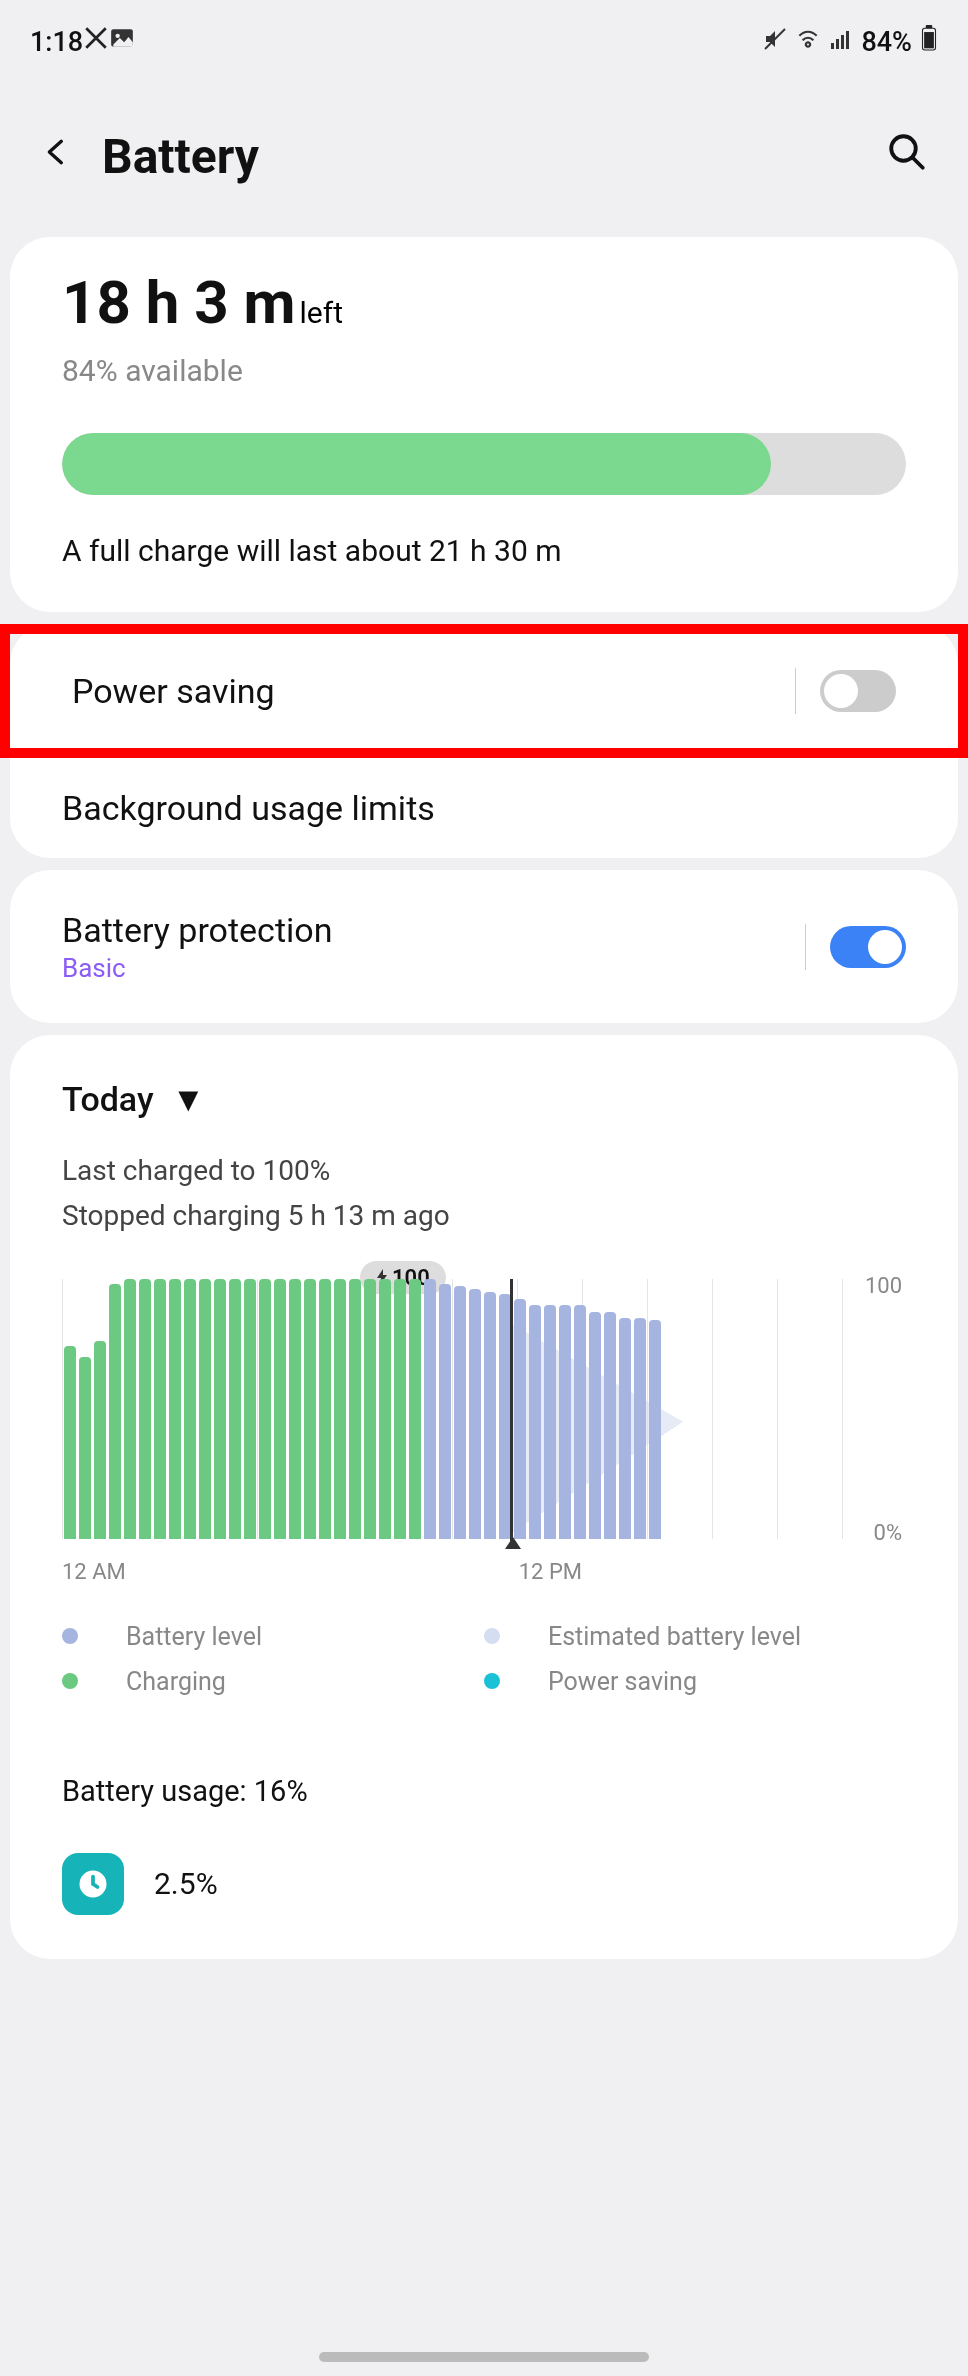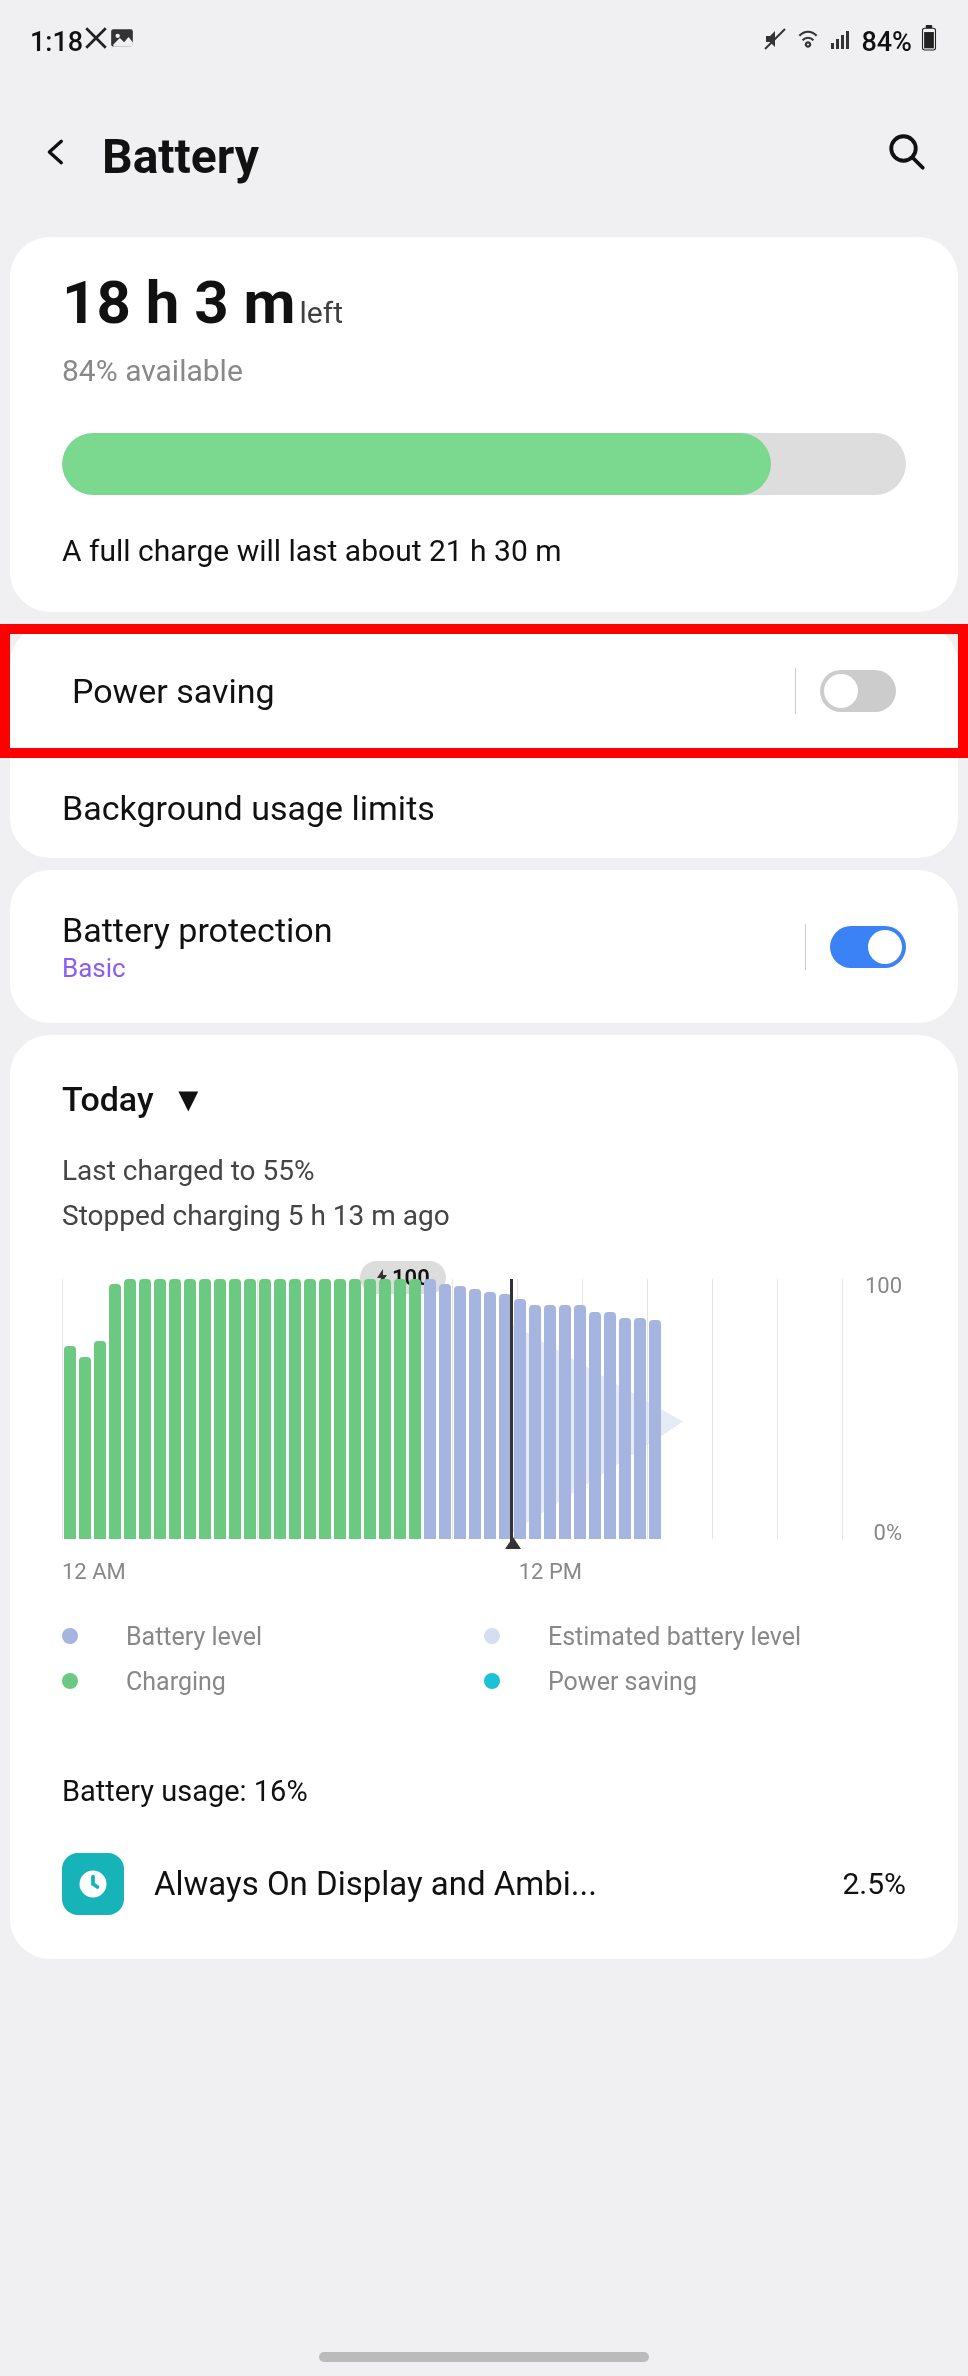--- a/index.html
+++ b/index.html
@@ -8,21 +8,21 @@
   .status-left { display: flex; align-items: center; gap: 0; }
   .status-right { display: flex; align-items: center; gap: 8px; }
   .status-icon { display: inline-block; }
   .header { display: flex; align-items: center; padding: 60px 40px 40px 40px; }
   .back-btn { font-size: 42px; margin-right: 30px; cursor: pointer; }
   .page-title { font-size: 48px; font-weight: 700; flex: 1; }
   .search-btn { font-size: 40px; cursor: pointer; }
   .card { background: #fff; border-radius: 40px; margin: 12px 10px; padding: 44px 52px; }
   .summary-card { padding-top: 30px; }
   .time-left { font-size: 60px; font-weight: 700; display: inline; }
-  .time-left-label { font-size: 30px; color: #404040; font-weight: 400; }
+  .time-left-label { font-size: 30px; color: #000000; font-weight: 400; }
   .available-pct { font-size: 30px; color: #888; margin-top: 15px; }
   .battery-bar-wrap { margin-top: 45px; width: 100%; height: 62px; background: #ddd; border-radius: 40px; overflow: hidden; }
   .battery-bar-fill { height: 100%; background: #7bd88f; border-radius: 40px; }
   .full-charge-text { font-size: 30px; margin-top: 38px; }
   .highlight-box { border: 10px solid #ff0000; margin: 0 30px; }
   .row-item { display: flex; align-items: center; justify-content: space-between; padding: 30px 0; font-size: 34px; }
   .row-label { font-size: 34px; }
   .row-sub { font-size: 26px; color: #8b5cf6; margin-top: 3px; }
   .switch-wrap { display: flex; align-items: center; }
   .switch-divider { width: 1px; height: 46px; background: #ccc; margin-right: 24px; }
@@ -165,21 +165,21 @@
         </div>
     </div>
   </div>
 </div>
 
 <div class="card">
   <div class="today-row">
     <span>Today</span>
     <span>▼</span>
   </div>
-  <div class="charge-info">Last charged to 55%</div>
+  <div class="charge-info">Last charged to 100%</div>
   <div class="charge-info">Stopped charging 5 h 13 m ago</div>
 
   <div class="chart-area">
     <div class="chart-badge">
       <span>
         <svg width="12" height="16" viewBox="0 0 12 16">
             <path d="M7 0 L1 9 H5 L4 16 L11 6 H7 Z" fill="#333"></path>
           </svg>
       </span>
       <span>100</span>
@@ -271,18 +271,17 @@
   </div>
 
   <div class="usage-title">Battery usage: 16%</div>
   <div class="app-row">
     <div class="app-icon">
       <svg width="36" height="36" viewBox="0 0 24 24">
           <circle cx="12" cy="12" r="9" fill="#fff"></circle>
           <path d="M12 7 V12 L15 14" stroke="#16b4b8" stroke-width="2.5" fill="none" stroke-linecap="round"></path>
         </svg>
     </div>
-    <div class="app-name">Always On Display and Ambi...</div>
     <div class="app-pct">2.5%</div>
   </div>
 </div>
 
 <div class="nav-bar"></div>
 
 </body></html>

